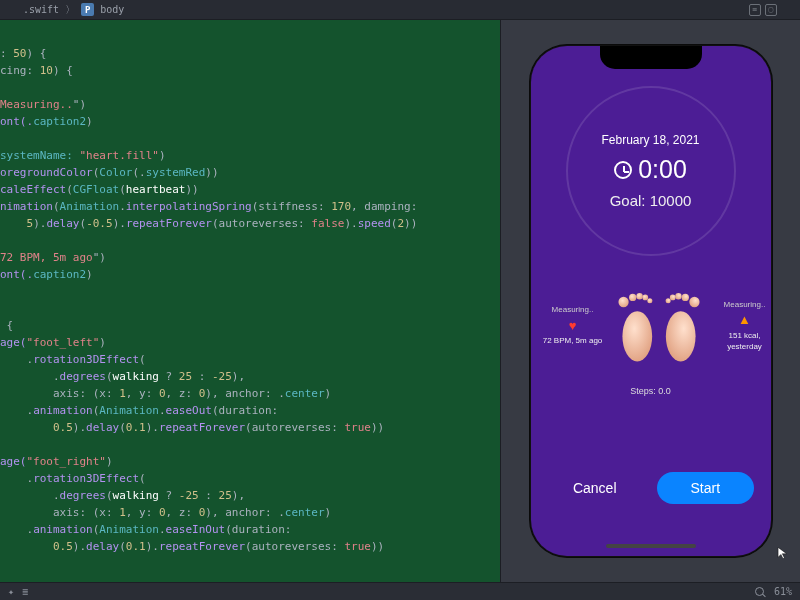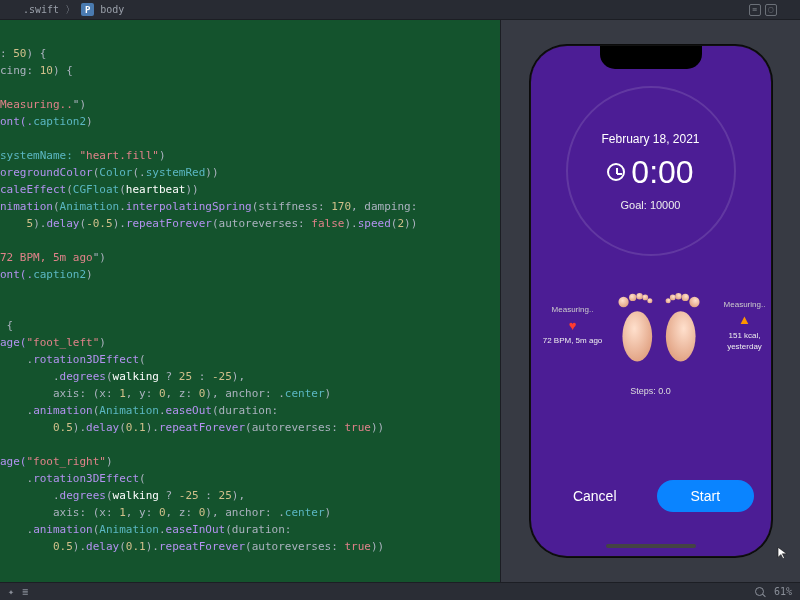--- a/index.html
+++ b/index.html
@@ -112,24 +112,24 @@
     border-radius: 50%;
     border: 2px solid rgba(255,255,255,0.12);
     display: flex;
     flex-direction: column;
     align-items: center;
     justify-content: center;
     gap: 8px;
   }
   .ring .date { font-size: 12px; color: #fff; }
   .ring .time {
-    font-size: 32px; font-weight: 500;
+    font-size: 25px; font-weight: 500;
     display: flex; align-items: center; gap: 6px;
   }
-  .ring .goal { font-size: 11px; color: #eee; }
+  .ring .goal { font-size: 15px; color: #eee; }
   .clock-icon {
     width: 18px; height: 18px;
     border: 2px solid #fff;
     border-radius: 50%;
     position: relative;
   }
   .clock-icon::before, .clock-icon::after {
     content: ""; position: absolute; background: #fff;
   }
   .clock-icon::before { width: 2px; height: 6px; left: 7px; top: 3px; }
@@ -159,21 +159,21 @@
   }
   .feet svg { width: 48px; height: 80px; }
   .steps-label {
     margin-top: 20px;
     font-size: 9px;
     color: #ddd;
   }
 
   .buttons {
     position: absolute;
-    bottom: 44px;
+    bottom: 52px;
     width: 100%;
     display: flex; justify-content: center; gap: 14px;
     font-size: 14px;
   }
   .btn {
     padding: 8px 26px;
     border-radius: 20px;
     text-align: center;
   }
   .btn.cancel { color: #fff; }

